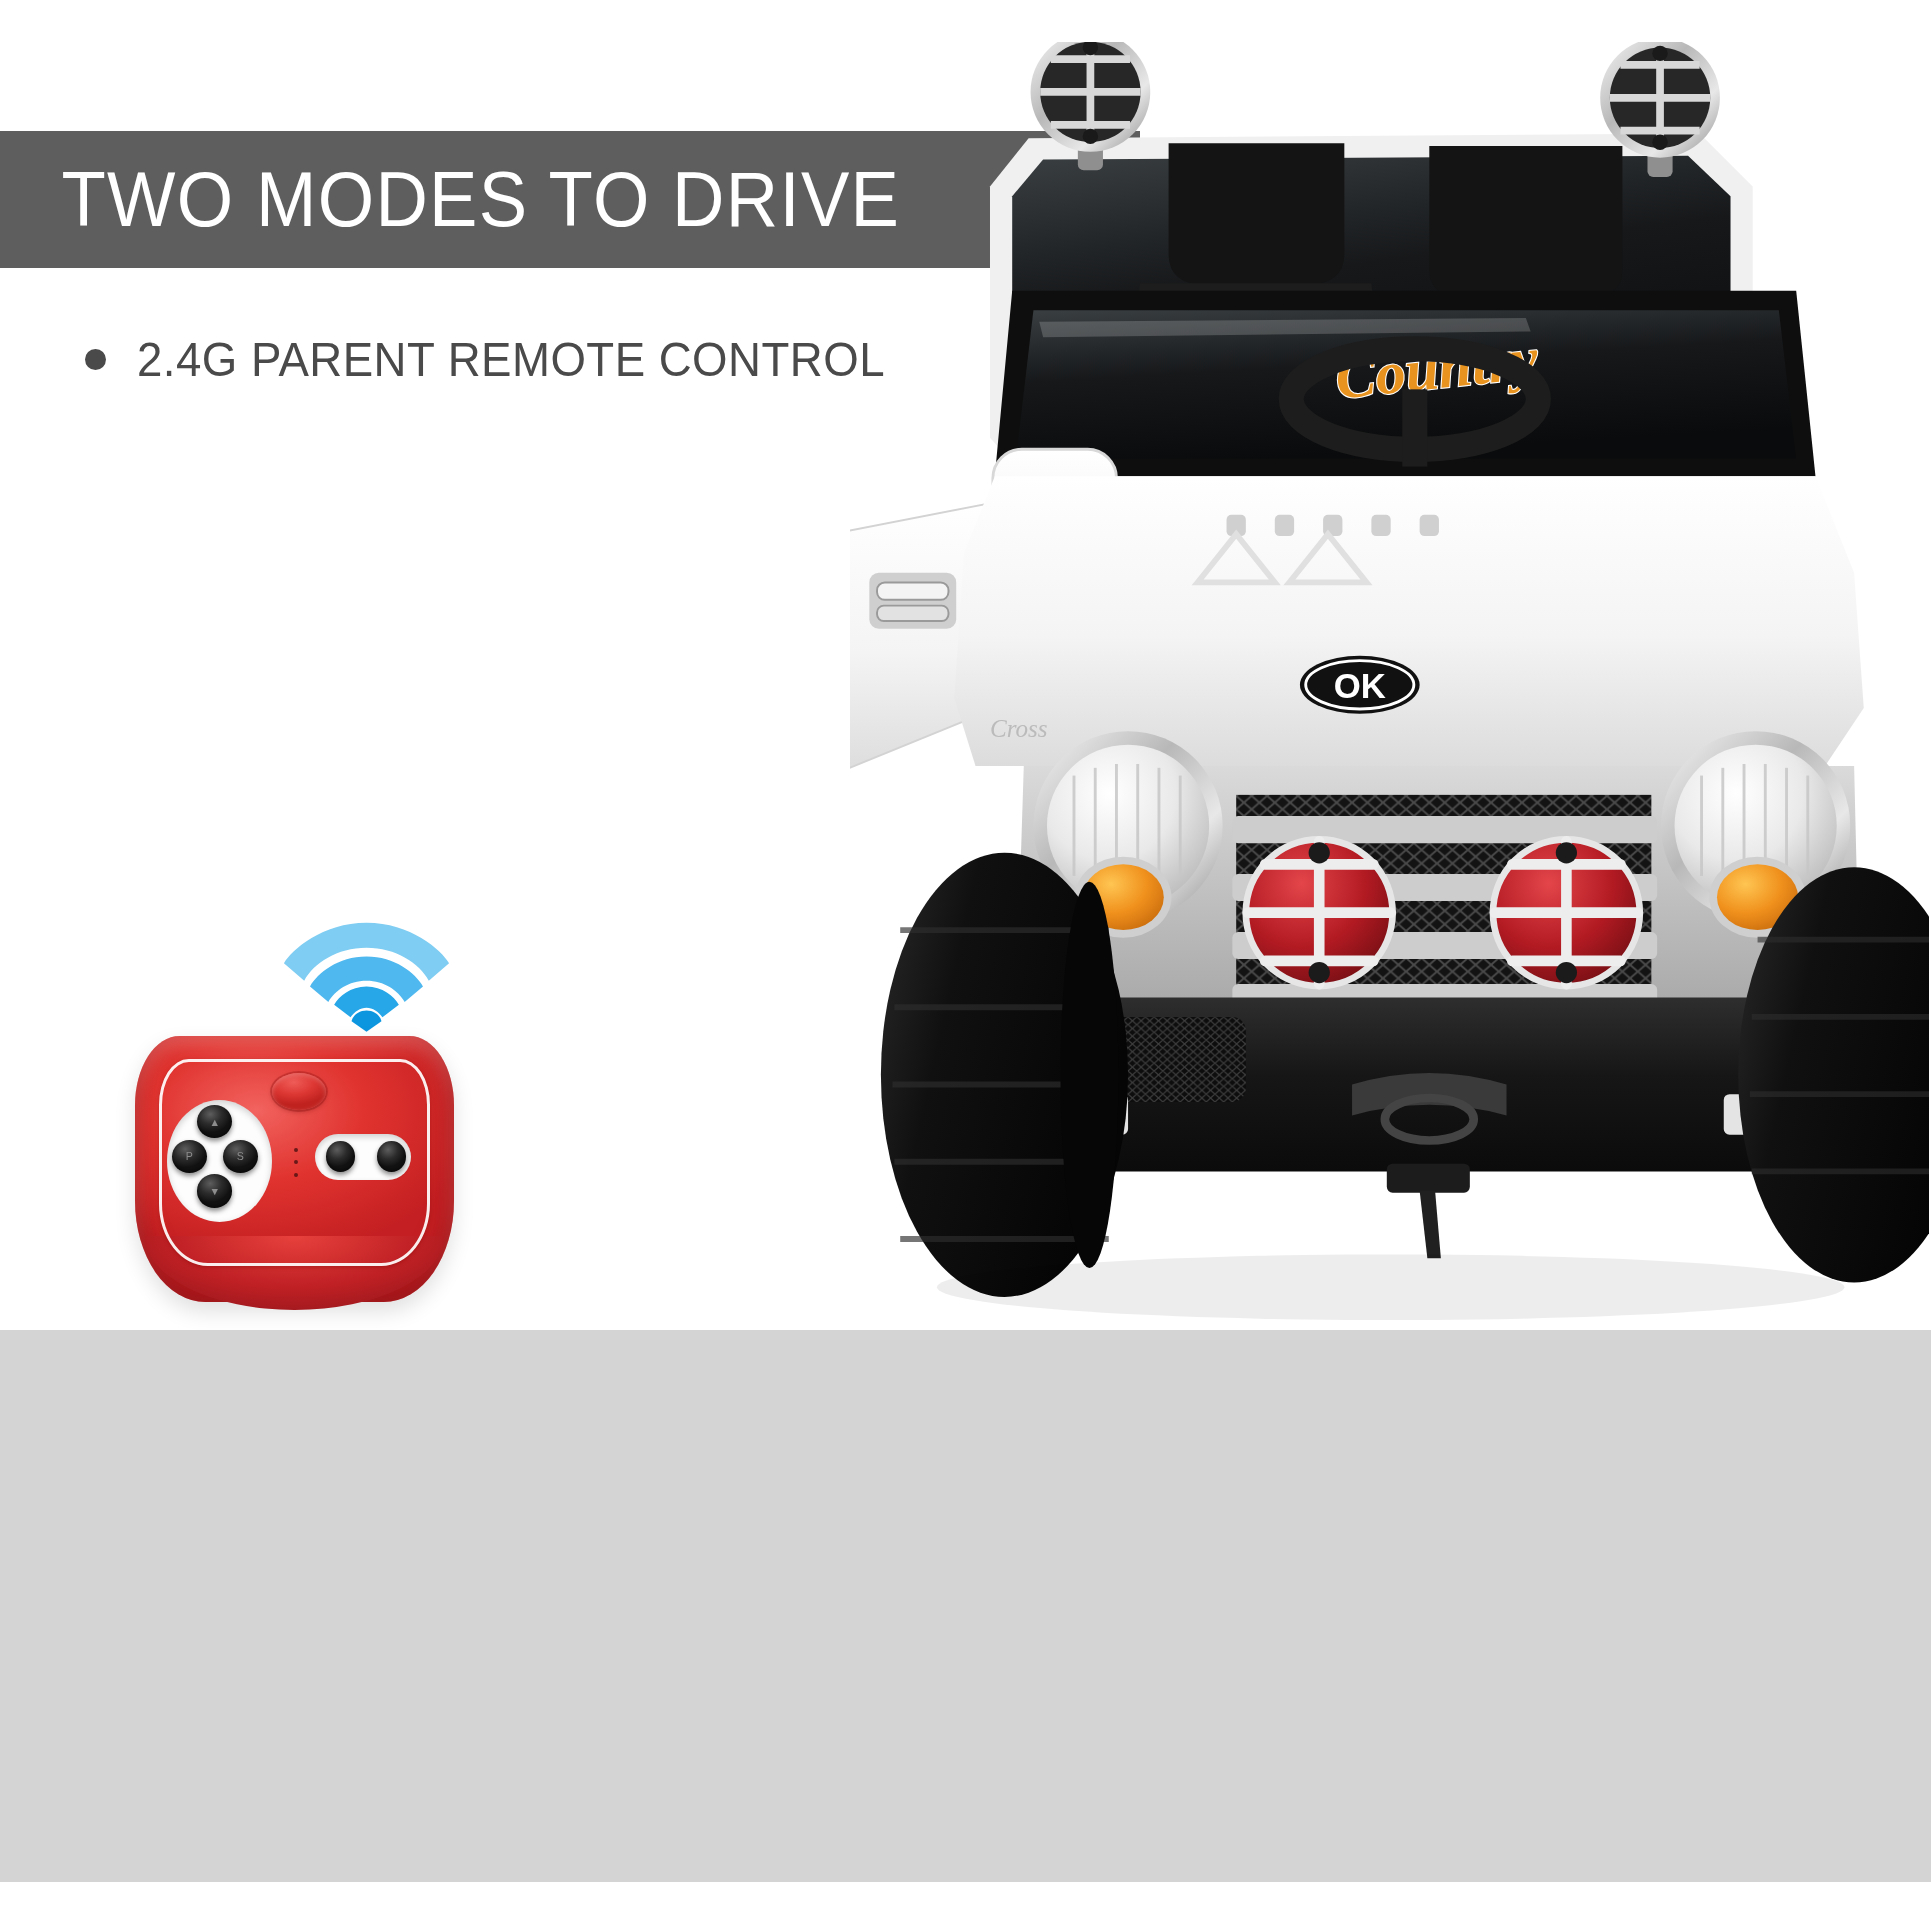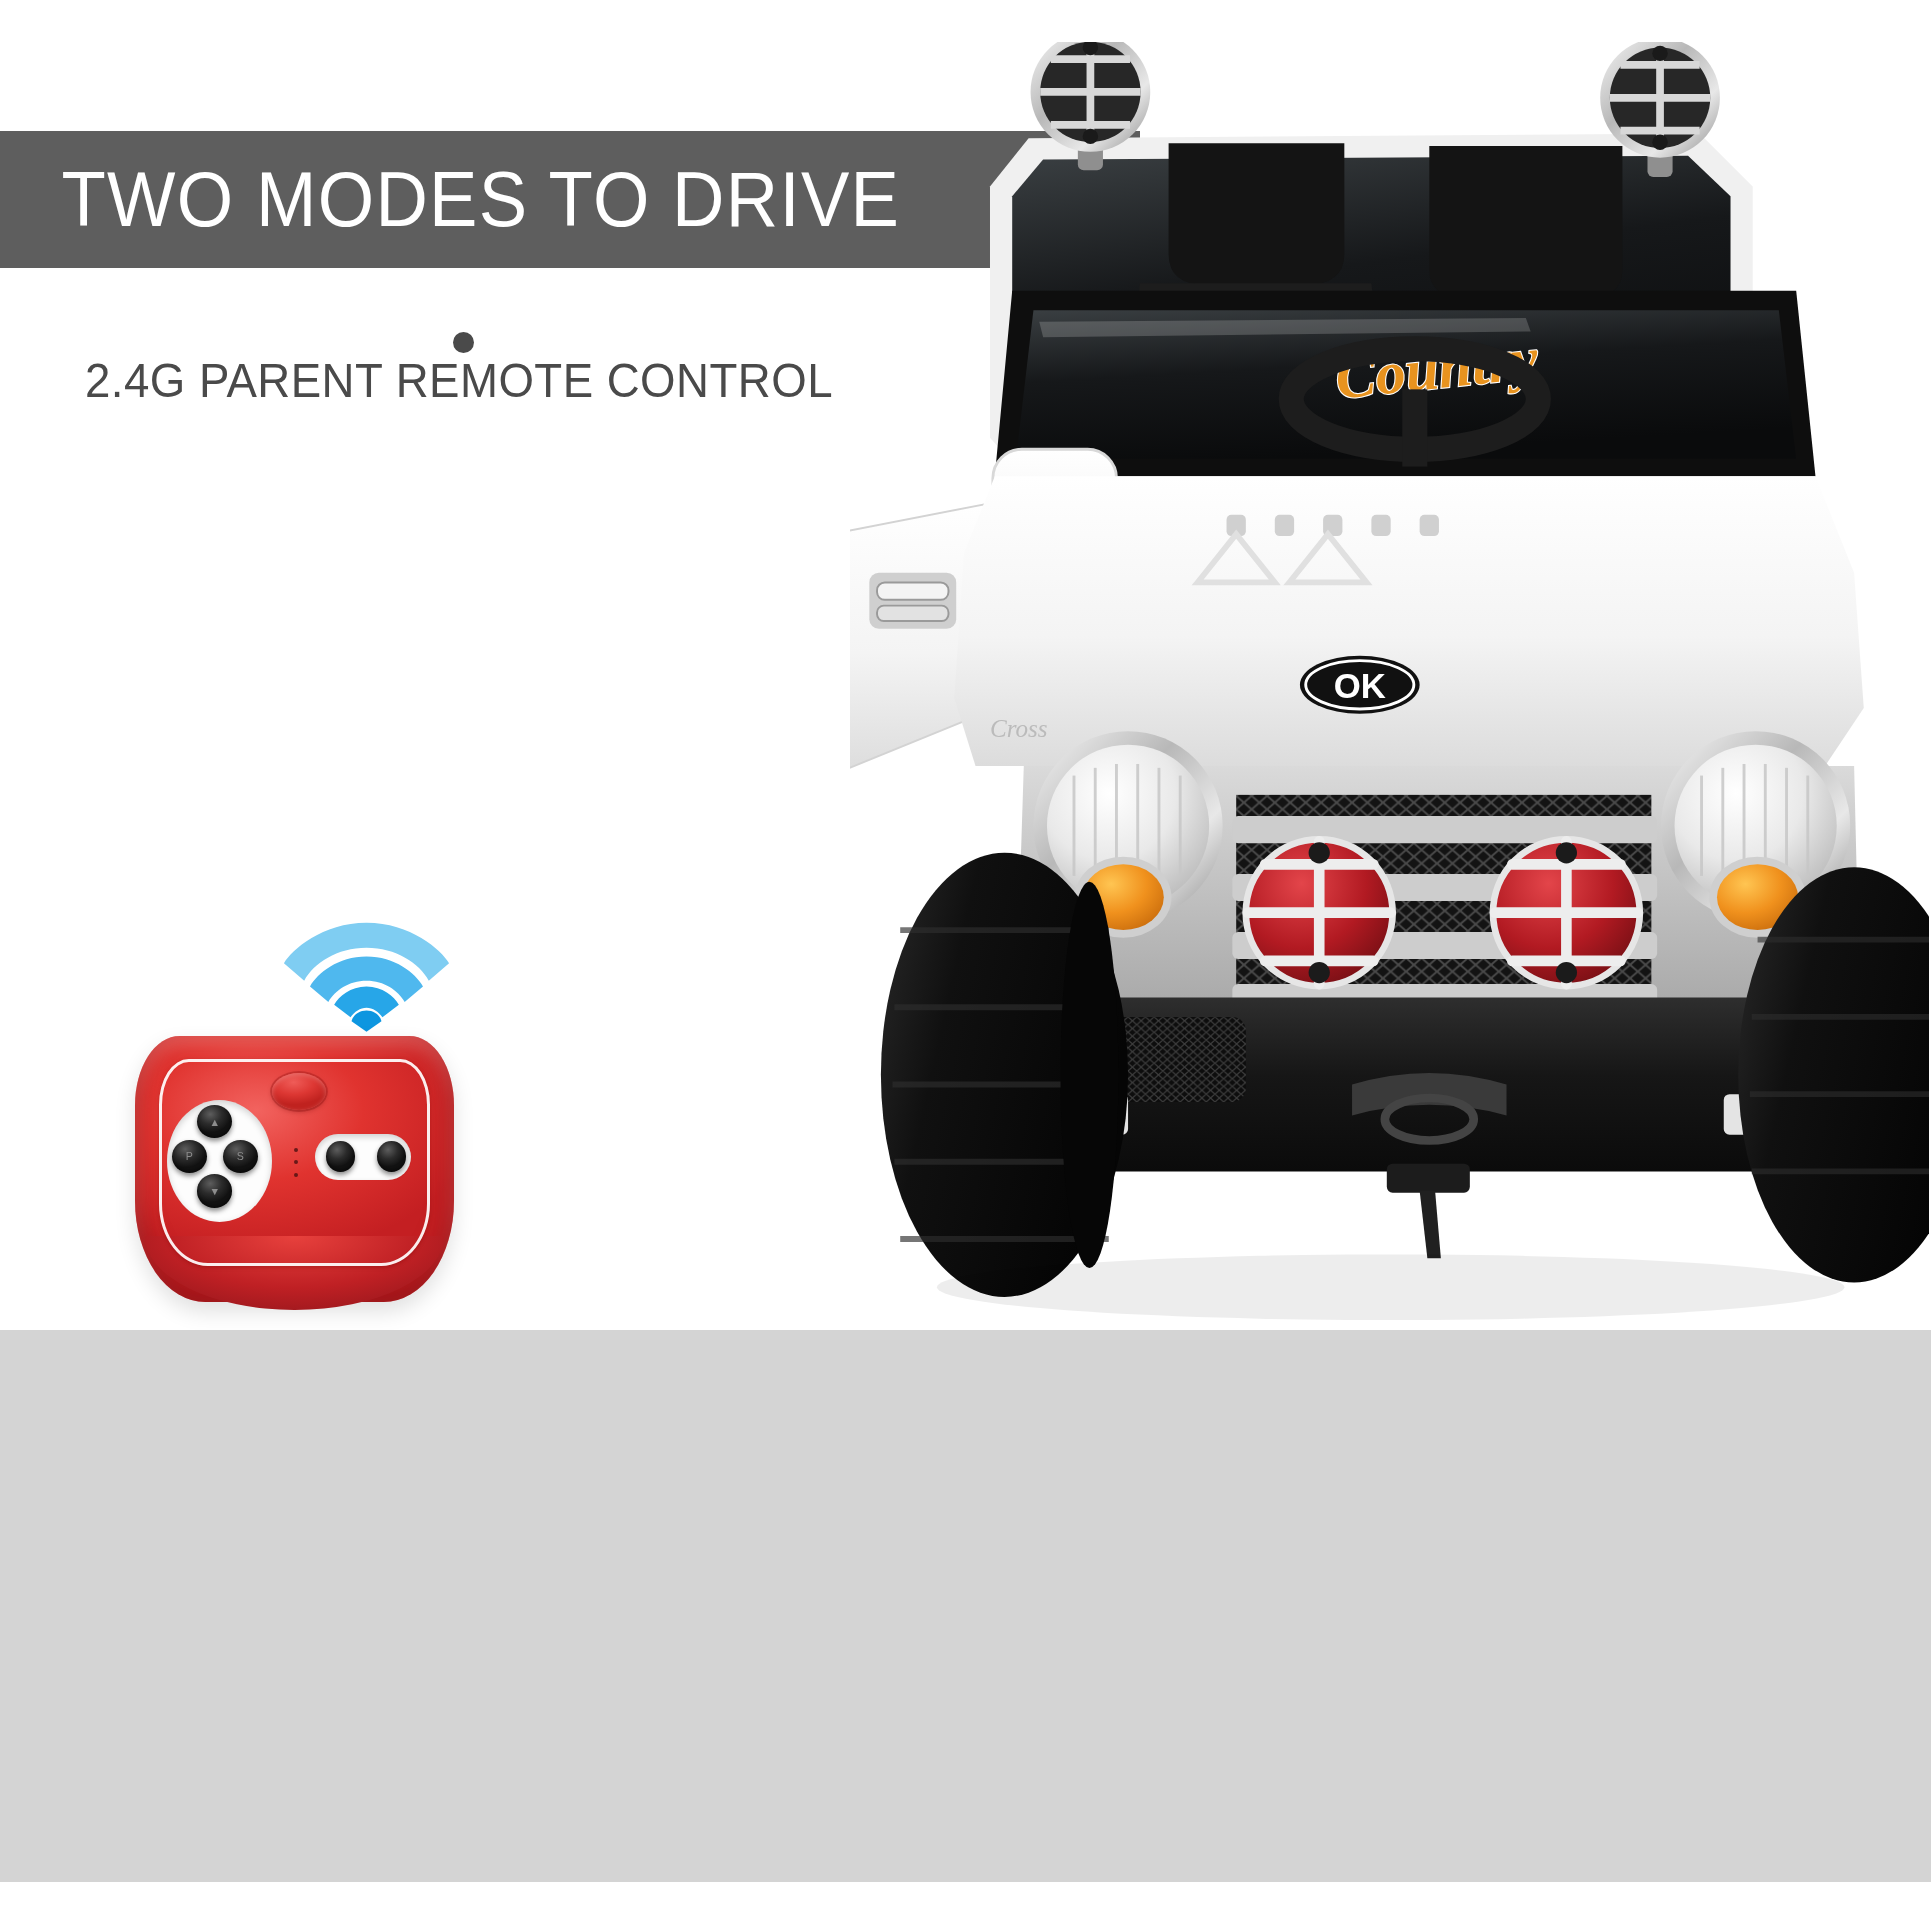--- a/index.html
+++ b/index.html
@@ -29,21 +29,21 @@
     letter-spacing:1.4px;
     padding-left:66px;
     white-space:nowrap;
     font-stretch:condensed;
     transform:scaleX(0.93);
     transform-origin:left center;
   }
 
   
   #bullet-list { position:absolute; left:85px; top:290px; }
-  .bullet-row { display:flex; align-items:center; margin-bottom:50px;flex-direction:column; }
+  .bullet-row { display:flex; align-items:center; margin-bottom:50px; }
   .bullet-dot {
     width:21px; height:21px; border-radius:50%;
     background:#4a4a4a; flex:0 0 auto; margin-right:31px;
   }
   .bullet-label {
     font-size:48px; color:#4a4a4a; letter-spacing:0.5px;
     white-space:nowrap; transform:scaleX(0.95); transform-origin:left center;
   }
 
   

